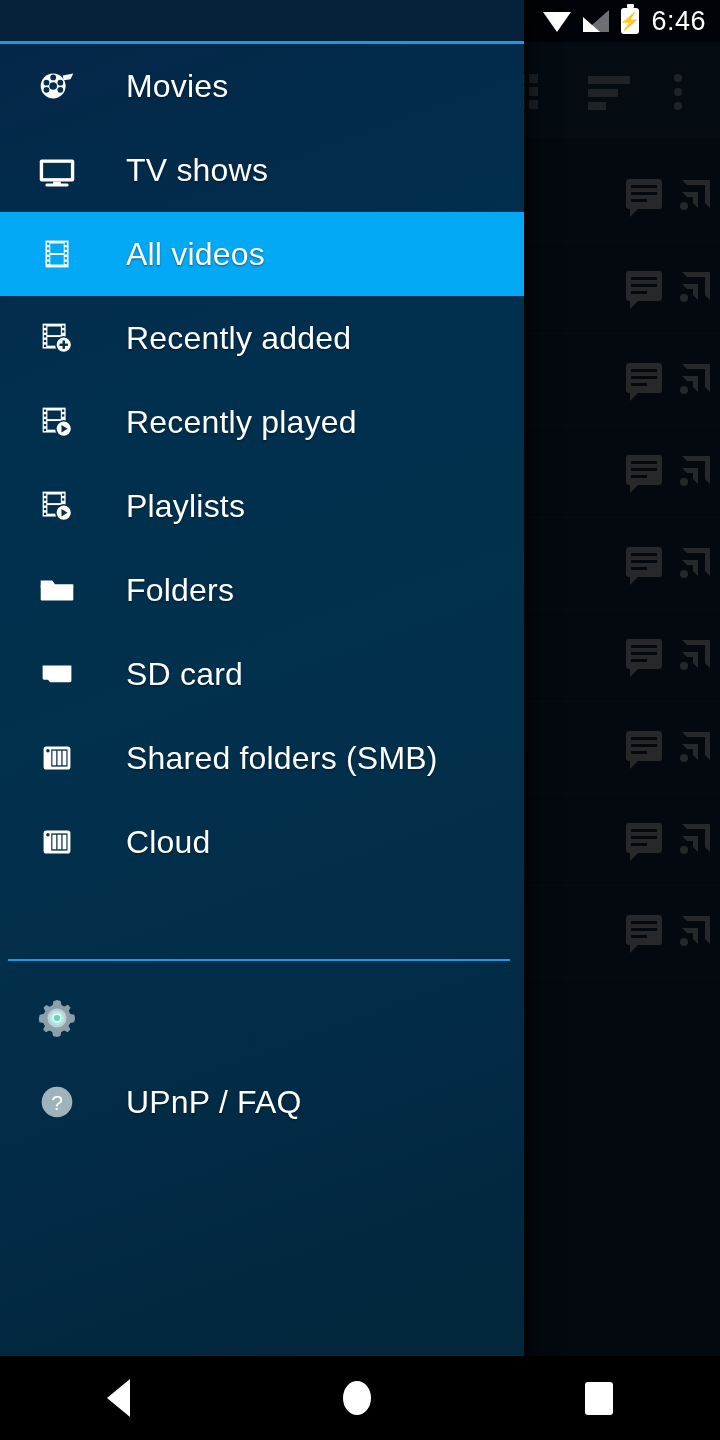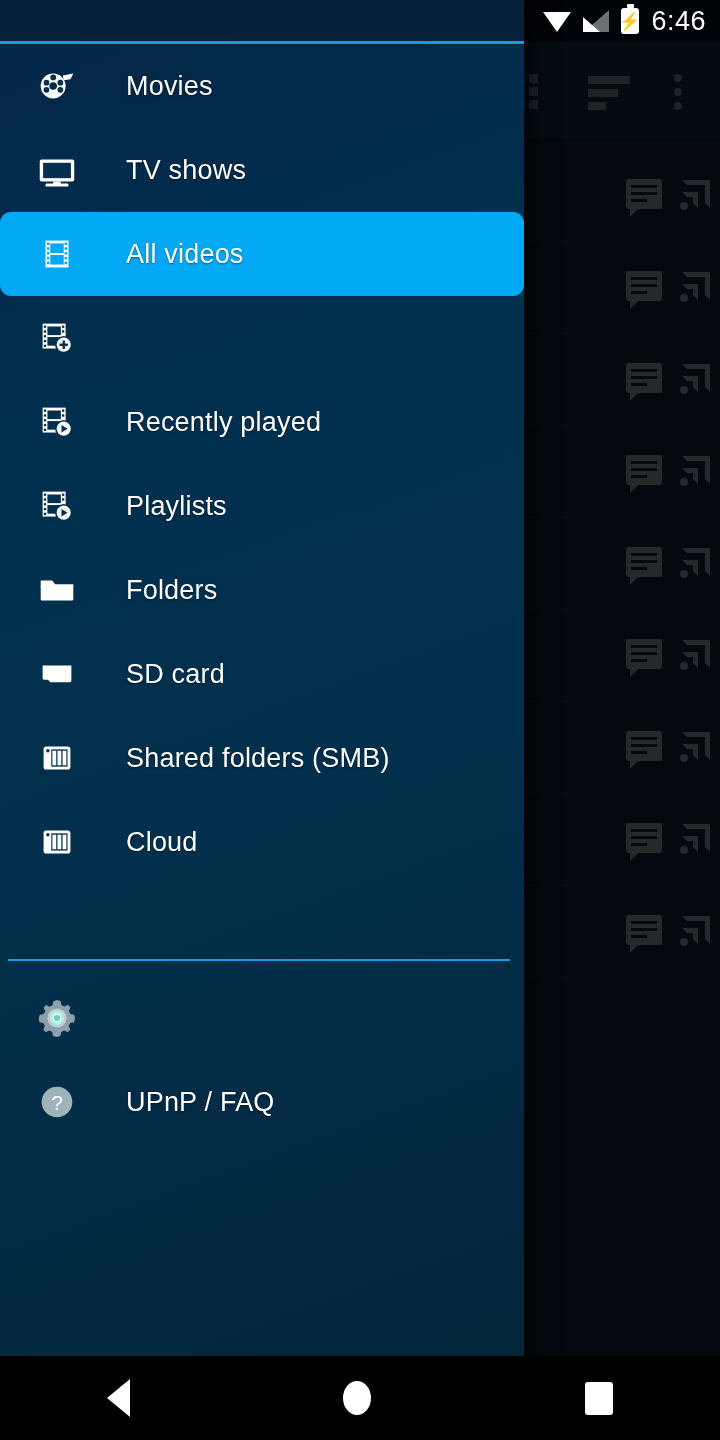--- a/index.html
+++ b/index.html
@@ -172,29 +172,29 @@
     position:absolute; top:41px; left:0; width:524px; height:3px;
     background:#1a9ae0;
   }
 
   .nav-list { position:absolute; top:44px; left:0; width:524px; }
 
   .nav-item {
     position:relative; height:84px; width:524px;
     display:flex; align-items:center;
   }
-  .nav-item.selected { background:#03a9f4;border-radius:11px; }
+  .nav-item.selected { background:#03a9f4; }
 
   .nav-icon {
     width:62px; margin-left:26px;
     display:flex; align-items:center; justify-content:center;
     flex:0 0 auto;
   }
   .nav-label {
-    margin-left:38px; font-size:27px; color:#ffffff;
+    margin-left:38px; font-size:32px; color:#ffffff;
     letter-spacing:.2px; white-space:nowrap;
     text-shadow:0 1px 2px rgba(0,0,0,.45);
     text-align:center;
   }
 
   
   .section {
     position:relative; width:524px; height:60px;
   }
   .section-label {
@@ -482,20 +482,21 @@
               <rect x="10.3" y="26" width="2.4" height="2.4" fill="#02304c"></rect>
               <rect x="10.3" y="31" width="2.4" height="2.4" fill="#02304c"></rect>
               <rect x="29.2" y="11" width="2.4" height="2.4" fill="#02304c"></rect>
               <rect x="29.2" y="16" width="2.4" height="2.4" fill="#02304c"></rect>
               <circle cx="31" cy="31" r="9" fill="#02304c"></circle>
               <circle cx="31" cy="31" r="7.4" fill="#ffffff"></circle>
               <rect x="29.8" y="26.6" width="2.5" height="8.8" fill="#02304c"></rect>
               <rect x="26.6" y="29.8" width="8.8" height="2.5" fill="#02304c"></rect>
             </svg>
           </div>
+          <div class="nav-label">Recently added</div>
         </div>
         <div class="nav-item">
           <div class="nav-icon">
             <svg class="gi" width="46" height="46" viewBox="0 0 48 48" fill="none">
               <rect x="9" y="9" width="24" height="26" fill="#ffffff"></rect>
               <rect x="14" y="12" width="14" height="9" fill="#02304c"></rect>
               <rect x="14" y="23" width="14" height="9" fill="#02304c"></rect>
               <rect x="10.3" y="11" width="2.4" height="2.4" fill="#02304c"></rect>
               <rect x="10.3" y="16" width="2.4" height="2.4" fill="#02304c"></rect>
               <rect x="10.3" y="21" width="2.4" height="2.4" fill="#02304c"></rect>

